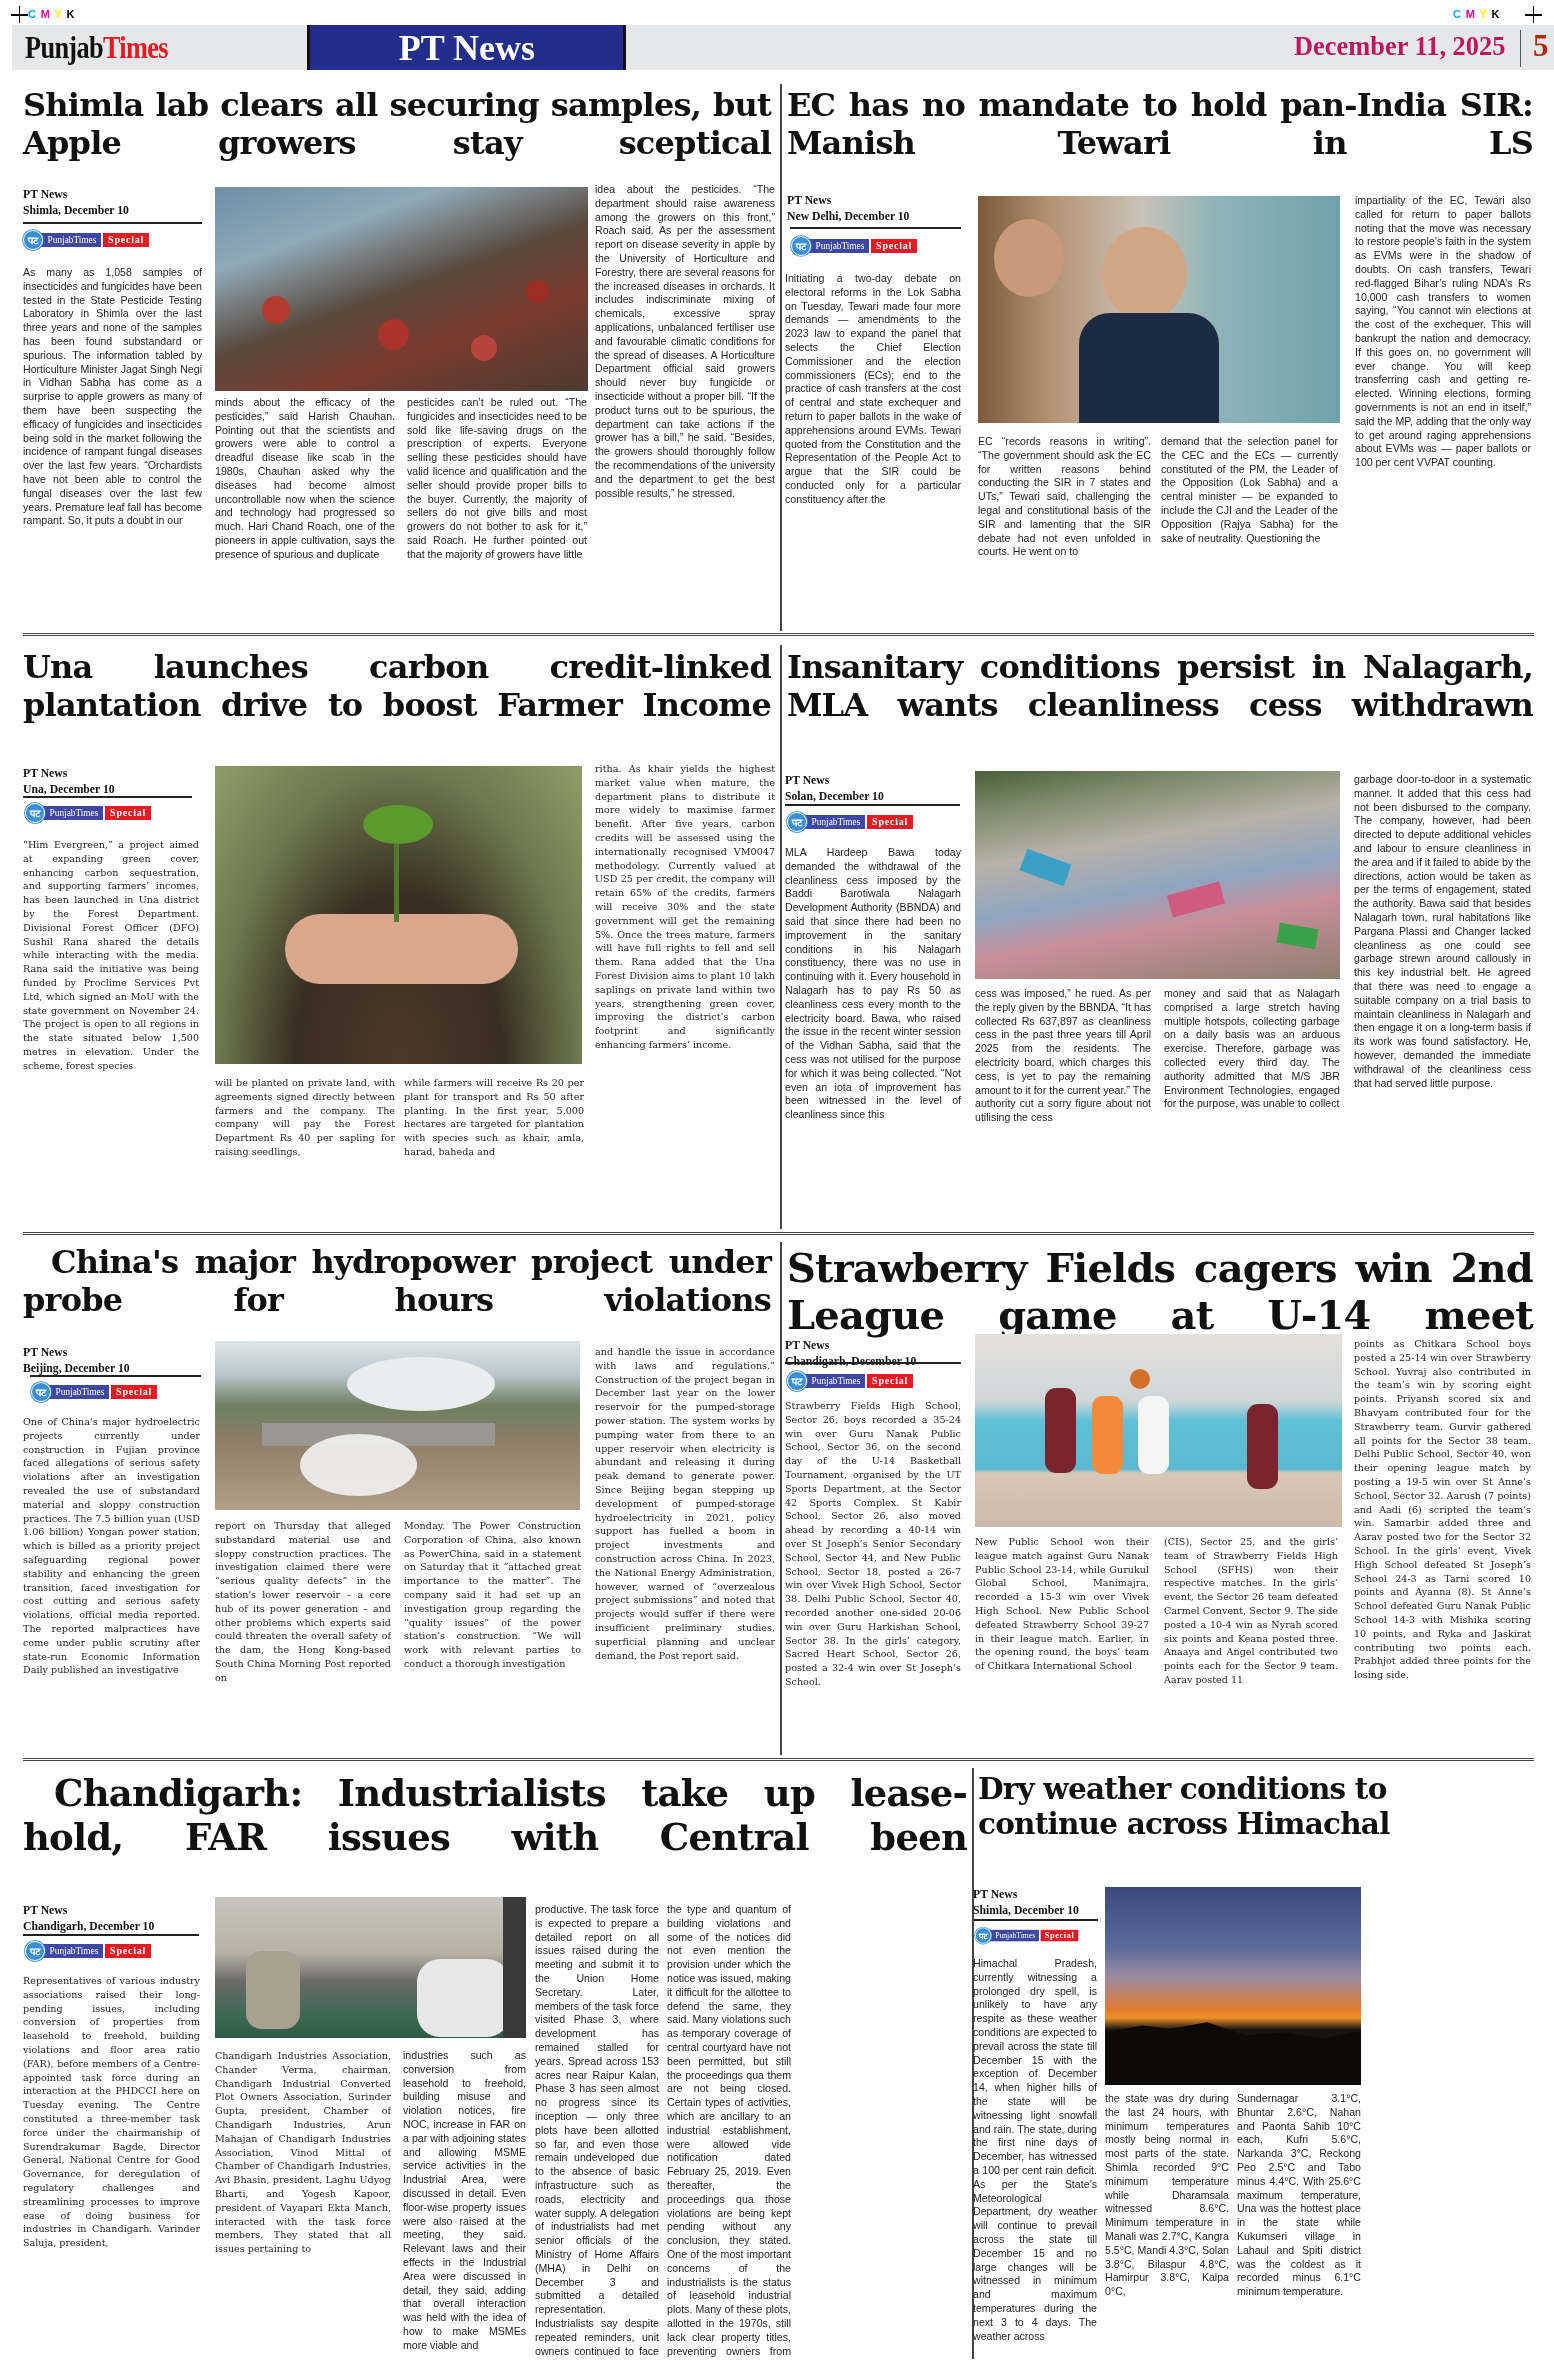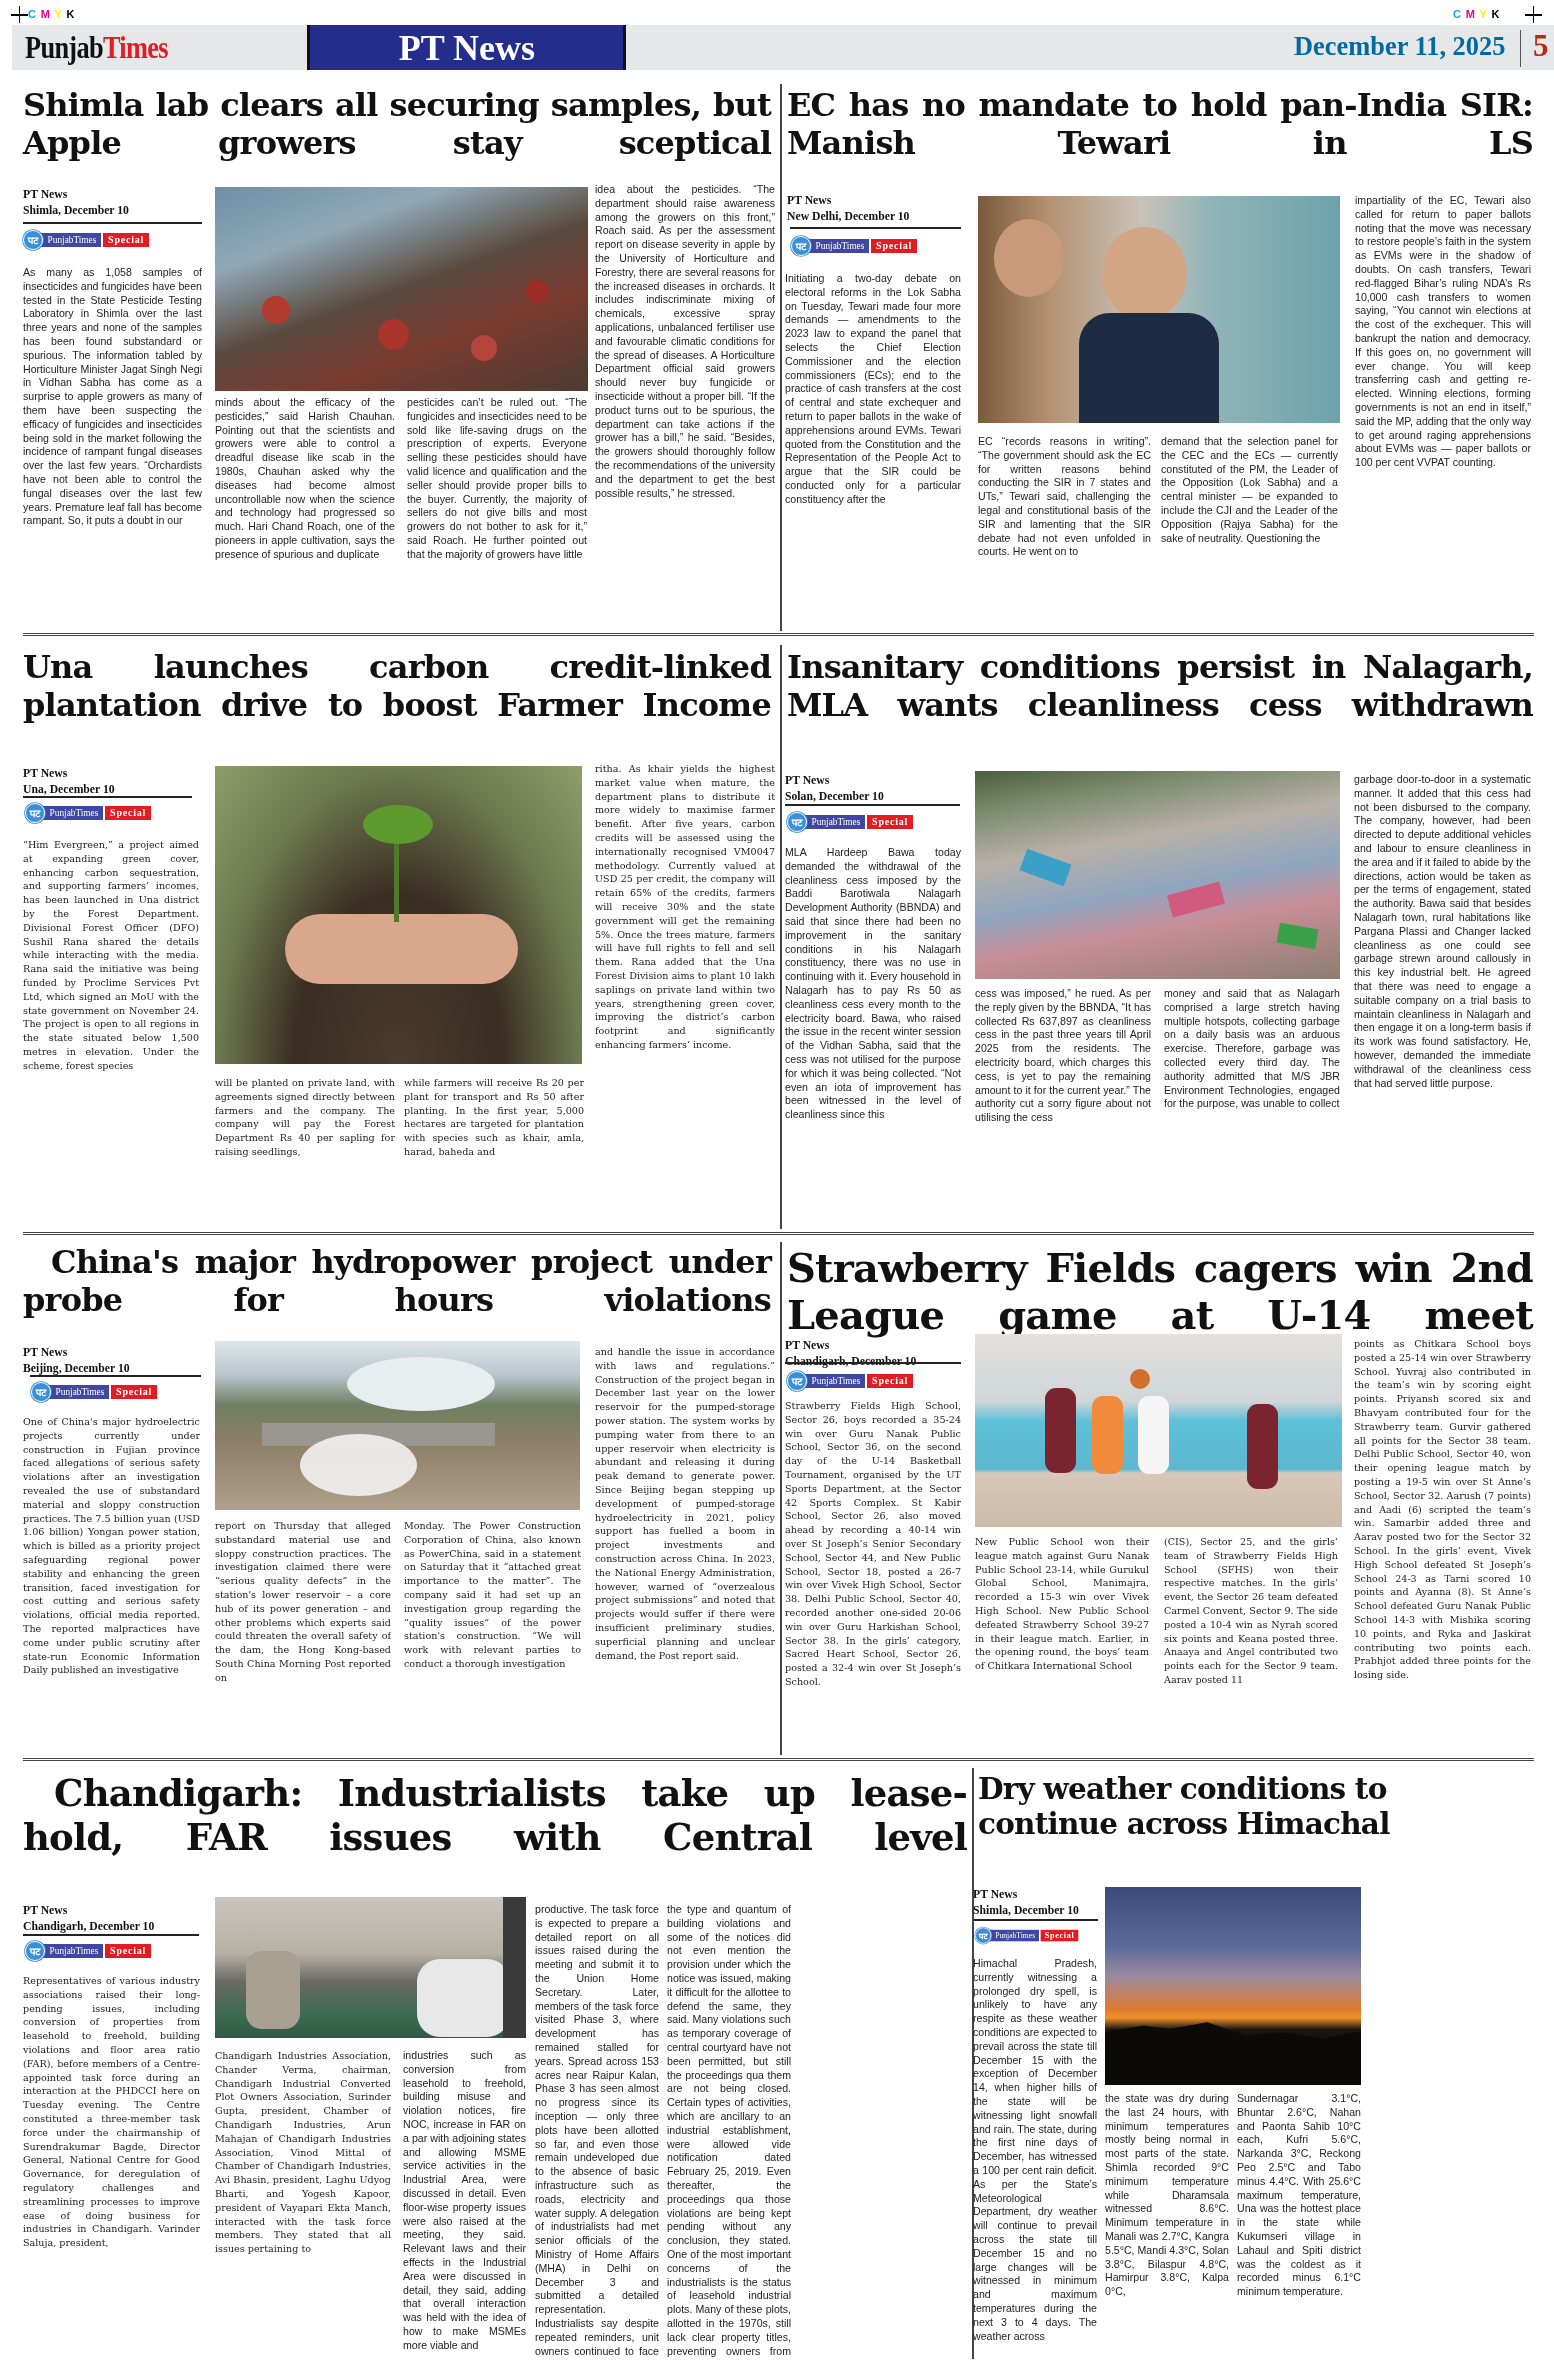--- a/index.html
+++ b/index.html
@@ -10,21 +10,21 @@
   .crop { top: 6.2px; width: 17px; height: 17px; }
   .crop:before { content: ""; position: absolute; left: 0; right: 0; top: 7.8px; height: 1.6px; background: #000; }
   .crop:after { content: ""; position: absolute; top: 0; bottom: 0; left: 7.8px; width: 1.6px; background: #000; }
   .masthead { top: 25px; left: 12.4px; width: 1547px; height: 45px; }
   .mh-left { position: absolute; left: 0; top: 0; width: 295px; height: 45px; background: #e6e7e8; }
   .brand { position: absolute; left: 12.4px; top: 4.7px; font-family: "Liberation Serif", serif; font-weight: bold; font-size: 31px; letter-spacing: -0.8px; transform: scaleX(0.85); transform-origin: left; }
   .brand .p { color: #111; } .brand .t { color: #e31b23; }
   .mh-mid { position: absolute; left: 295px; top: 0; width: 319px; height: 45px; background: #232e8c; border-left: 3.9px solid #111; border-right: 3.9px solid #111; display: flex; align-items: center; justify-content: center; }
   .mh-mid span { color: #fff; font-family: "Liberation Serif", serif; font-weight: bold; font-size: 36px; }
   .mh-right { position: absolute; left: 614px; top: 0; width: 933px; height: 45px; background: #e6e7e8; }
-  .mh-date { position: absolute; right: 54px; top: 6.2px; font-family: "Liberation Serif", serif; font-weight: bold; font-size: 26.4px; color: #0369a1; }
+  .mh-date { position: absolute; right: 54px; top: 6.2px; font-family: "Liberation Serif", serif; font-weight: bold; font-size: 26.4px; color: #be185d; }
   .mh-sep { position: absolute; right: 39px; top: 4.7px; width: 0.8px; height: 37px; background: #555; }
   .mh-page { position: absolute; right: 11px; top: 3.1px; font-family: "Liberation Serif", serif; font-weight: bold; font-size: 31px; color: #b22a10; }
 
   .headline { font-family: "DejaVu Serif", serif; font-weight: bold; color: #111; line-height: 1.18; letter-spacing: -0.8px; text-align: justify; text-align-last: justify; transform-origin: left top; }
   .byline { font-family: "Liberation Serif", serif; font-weight: bold; font-size: 11.7px; line-height: 15.5px; color: #111; }
   .byline-rule { height: 1.6px; background: #222; }
   .badge { height: 15.5px; display: flex; align-items: center; }
   .badge .logo { width: 20px; height: 20px; border-radius: 50%; background: #3a8fd6; border: 1.6px solid #fff; box-shadow: 0 0 0 0.8px #3a8fd6; margin-right: -4.7px; z-index: 1; display: flex; align-items: center; justify-content: center; color: #fff; font-size: 10px; font-weight: bold; }
   .badge .pt { background: #3f47a0; color: #fff; height: 14px; line-height: 14px; font-family: "Liberation Serif", serif; font-size: 9.3px; padding: 0 4.7px 0 9.3px; }
   .badge .sp { background: #e31b23; color: #fff; height: 14px; line-height: 14px; font-family: "Liberation Serif", serif; font-weight: bold; font-size: 10px; padding: 0 4.7px; margin-left: 2.3px; letter-spacing: 0.8px; }
@@ -186,21 +186,21 @@
   <div style="position:absolute; left:163px; top:62px; width:31px; height:78px; background:#f5f5f5; border-radius:11px;"></div>
   <div style="position:absolute; left:272px; top:70px; width:31px; height:85px; background:#7a2430; border-radius:11px;"></div>
   <div style="position:absolute; left:155px; top:35px; width:20px; height:20px; border-radius:50%; background:#d0702a;"></div>
 </div>
 <div class="abs body" style="left:975px; top:1535px; width:174px; height:222px; font-family:'DejaVu Serif',serif; font-size:9.6px;">New Public School won their league match against Guru Nanak Public School 23-14, while Gurukul Global School, Manimajra, recorded a 15-3 win over Vivek High School. New Public School defeated Strawberry School 39-27 in their league match. Earlier, in the opening round, the boys’ team of Chitkara International School</div>
 <div class="abs body" style="left:1164px; top:1535px; width:174px; height:222px; font-family:'DejaVu Serif',serif; font-size:9.6px;">(CIS), Sector 25, and the girls’ team of Strawberry Fields High School (SFHS) won their respective matches. In the girls’ event, the Sector 26 team defeated Carmel Convent, Sector 9. The side posted a 10-4 win as Nyrah scored six points and Keana posted three. Anaaya and Angel contributed two points each for the Sector 9 team. Aarav posted 11</div>
 <div class="abs body" style="left:1354px; top:1337px; width:177px; height:420px; font-family:'DejaVu Serif',serif; font-size:9.6px;">points as Chitkara School boys posted a 25-14 win over Strawberry School. Yuvraj also contributed in the team’s win by scoring eight points. Priyansh scored six and Bhavyam contributed four for the Strawberry team. Gurvir gathered all points for the Sector 38 team. Delhi Public School, Sector 40, won their opening league match by posting a 19-5 win over St Anne’s School, Sector 32. Aarush (7 points) and Aadi (6) scripted the team’s win. Samarbir added three and Aarav posted two for the Sector 32 School. In the girls’ event, Vivek High School defeated St Joseph’s School 24-3 as Tarni scored 10 points and Ayanna (8). St Anne’s School defeated Guru Nanak Public School 14-3 with Mishika scoring 10 points, and Ryka and Jaskirat contributing two points each. Prabhjot added three points for the losing side.</div>
 
 <div class="abs hrule" style="left:23px; top:1758px; width:1511px;"></div>
 
-<div class="abs headline" style="left:23px; top:1772px; width:944px; font-size:37px; text-indent:31px;">Chandigarh: Industrialists take up lease-hold, FAR issues with Central level</div>
+<div class="abs headline" style="left:23px; top:1772px; width:944px; font-size:37px; text-indent:31px;">Chandigarh: Industrialists take up lease-hold, FAR issues with Central been</div>
 <div class="abs byline" style="left:23px; top:1903px; width:179px;">
   <div>PT News</div>
   <div>Chandigarh, December 10</div>
 </div>
 <div class="abs byline-rule" style="left:23px; top:1934px; width:176px;"></div>
 <div class="abs badge" style="left:25px; top:1943px;">
   <span class="logo">पट</span>
     <span class="pt">PunjabTimes</span>
     <span class="sp">Special</span>
 </div>

